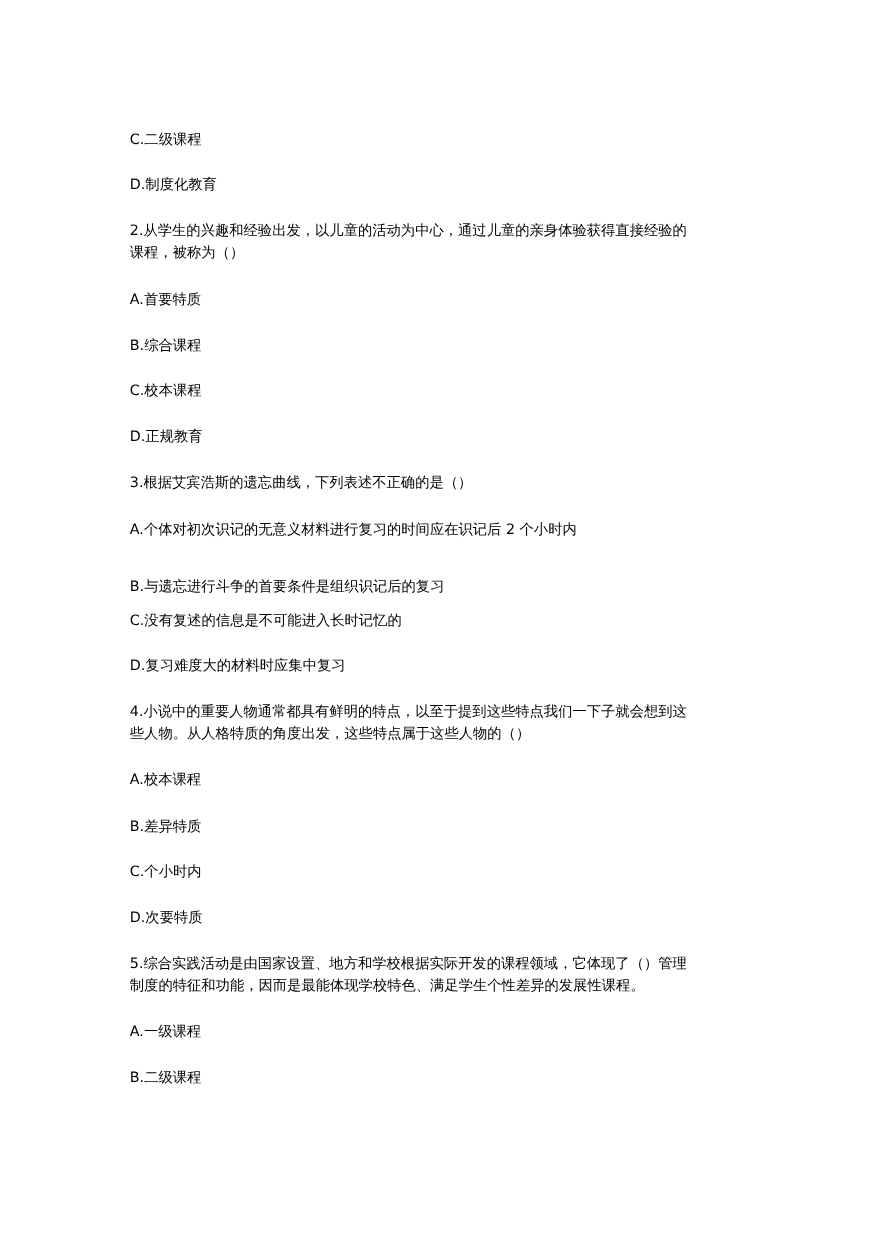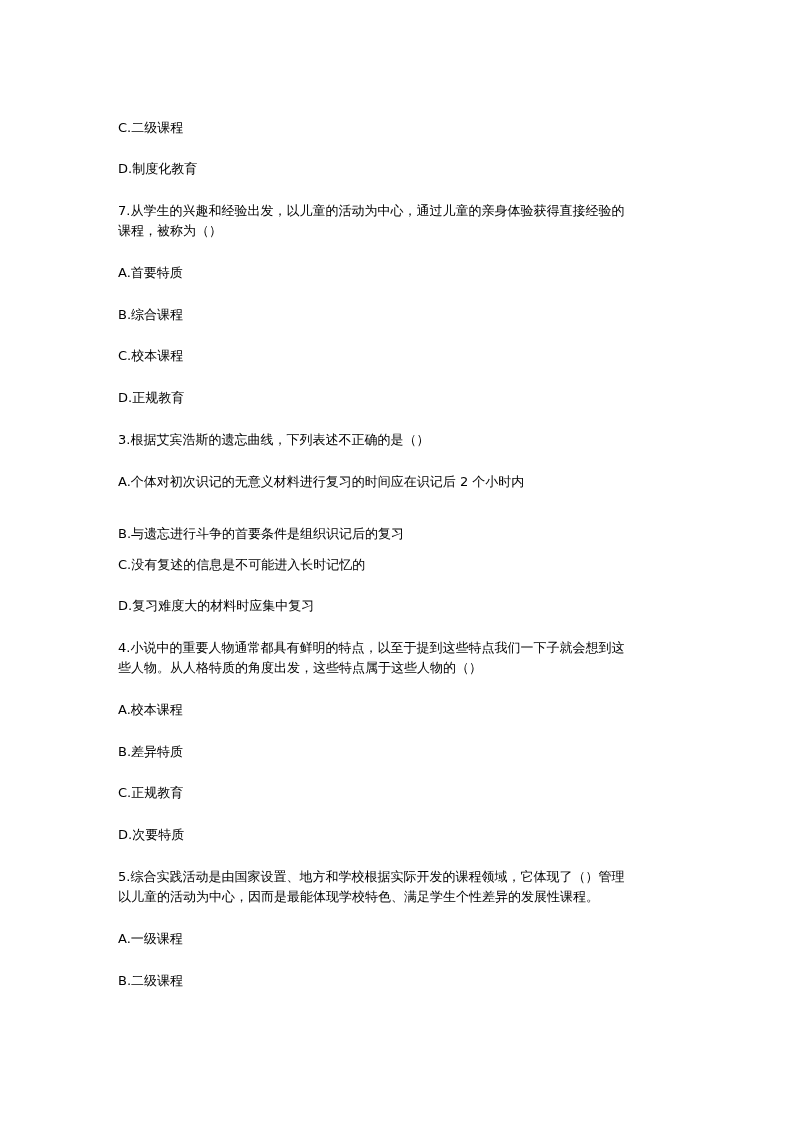--- a/index.html
+++ b/index.html
@@ -7,37 +7,37 @@
       font-family: "DejaVu Sans", "Liberation Sans", sans-serif; color: #000; }
     .line { position: absolute; left: 118px; width: 560px; font-size: 13px; line-height: 20px; white-space: nowrap; }
   </style>
 </head>
 <body>
 
 <div>
   <div class="line" style="top:118px">C.二级课程</div>
   <div class="line" style="top:159px">D.制度化教育</div>
 
-  <div class="line" style="top:201px">7.从学生的兴趣和经验出发，以儿童的活动为中心，通过儿童的亲身体验获得直接经验的</div>
+  <div class="line" style="top:201px">2.从学生的兴趣和经验出发，以儿童的活动为中心，通过儿童的亲身体验获得直接经验的</div>
   <div class="line" style="top:221px">课程，被称为（）</div>
   <div class="line" style="top:263px">A.首要特质</div>
   <div class="line" style="top:305px">B.综合课程</div>
   <div class="line" style="top:346px">C.校本课程</div>
   <div class="line" style="top:388px">D.正规教育</div>
 
   <div class="line" style="top:430px">3.根据艾宾浩斯的遗忘曲线，下列表述不正确的是（）</div>
   <div class="line" style="top:472px">A.个体对初次识记的无意义材料进行复习的时间应在识记后 2 个小时内</div>
   <div class="line" style="top:524px">B.与遗忘进行斗争的首要条件是组织识记后的复习</div>
   <div class="line" style="top:555px">C.没有复述的信息是不可能进入长时记忆的</div>
   <div class="line" style="top:596px">D.复习难度大的材料时应集中复习</div>
 
   <div class="line" style="top:638px">4.小说中的重要人物通常都具有鲜明的特点，以至于提到这些特点我们一下子就会想到这</div>
   <div class="line" style="top:658px">些人物。从人格特质的角度出发，这些特点属于这些人物的（）</div>
   <div class="line" style="top:700px">A.校本课程</div>
   <div class="line" style="top:742px">B.差异特质</div>
-  <div class="line" style="top:783px">C.正规教育</div>
+  <div class="line" style="top:783px">C.个小时内</div>
   <div class="line" style="top:825px">D.次要特质</div>
 
   <div class="line" style="top:867px">5.综合实践活动是由国家设置、地方和学校根据实际开发的课程领域，它体现了（）管理</div>
-  <div class="line" style="top:887px">以儿童的活动为中心，因而是最能体现学校特色、满足学生个性差异的发展性课程。</div>
+  <div class="line" style="top:887px">制度的特征和功能，因而是最能体现学校特色、满足学生个性差异的发展性课程。</div>
   <div class="line" style="top:929px">A.一级课程</div>
   <div class="line" style="top:971px">B.二级课程</div>
 </div>
 
 </body></html>

